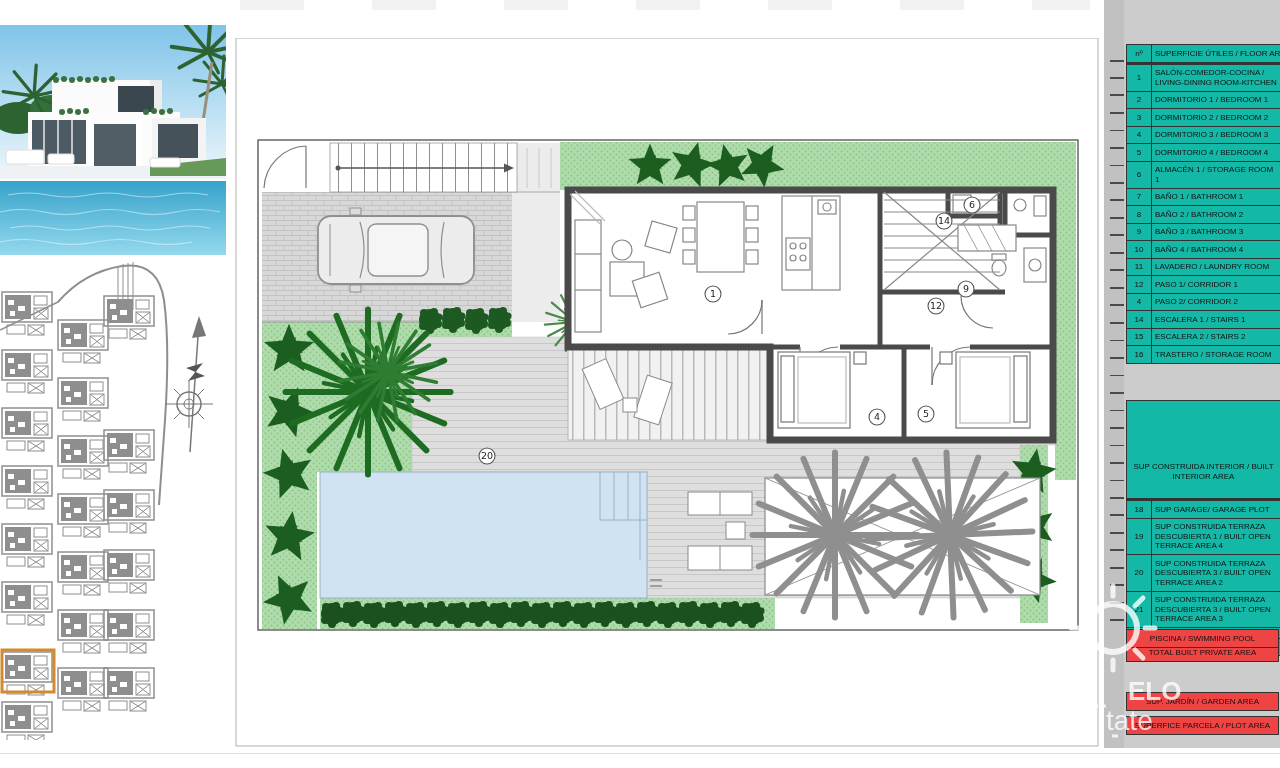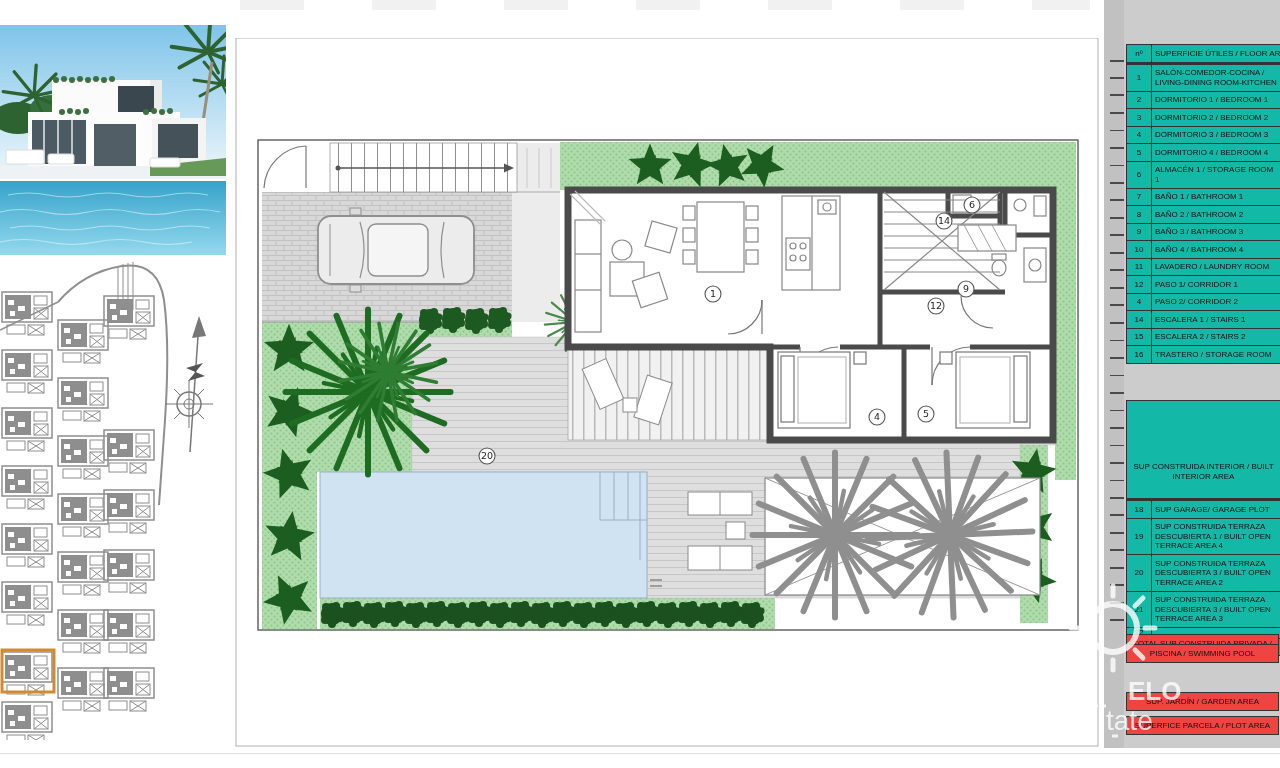--- a/index.html
+++ b/index.html
@@ -588,21 +588,21 @@
       <div class="rt-row">
         <div class="rt-num">22</div>
       </div>
       <div class="rt-row">
         <div class="rt-num">23</div>
         <div class="rt-label">ACCESO / ACCESS</div>
       </div>
   </div>
 
   <div class="sumrow" style="top:634px">TOTAL SUP CONSTRUIDA PRIVADA / TOTAL BUILT PRIVATE AREA</div>
-  <div class="sumrow" style="top:644px">PISCINA / SWIMMING POOL</div>
+  <div class="sumrow" style="top:629px">PISCINA / SWIMMING POOL</div>
   <div class="sumrow" style="top:692px">SUP. JARDÍN / GARDEN AREA</div>
   <div class="sumrow" style="top:716px">SUPERFICE PARCELA / PLOT AREA</div>
 
   <svg style="left:1034px;top:556px;pointer-events:none" width="246" height="210" viewBox="1034 556 246 210">
     <g opacity="0.8">
       <circle cx="1113" cy="628" r="24" fill="none" stroke="#ffffff" stroke-width="6"></circle>
       <path d="M1113,596 V586 M1113,660 V670 M1081,628 H1071 M1145,628 H1155
                M1091,606 l-8,-8 M1135,606 l8,-8 M1091,650 l-8,8 M1135,650 l8,8" stroke="#ffffff" stroke-width="5" stroke-linecap="round"></path>
       <path d="M1080,660 Q1068,684 1090,694" fill="none" stroke="#ffffff" stroke-width="6"></path>
       <path d="M1092,706 h14 M1112,736 h10" stroke="#ffffff" stroke-width="3" stroke-dasharray="6 4"></path>

